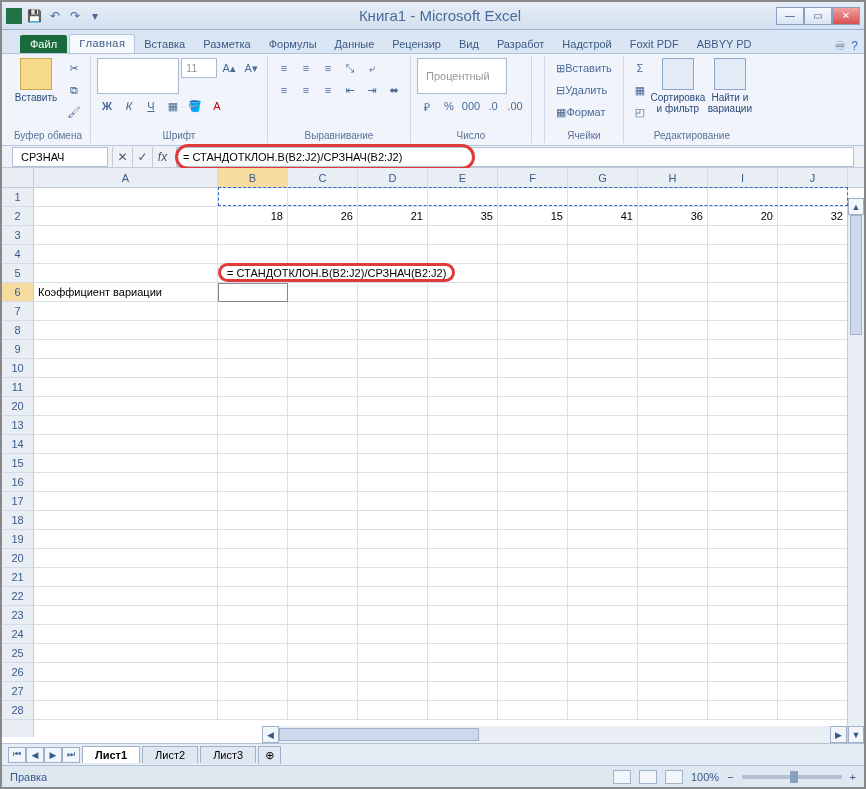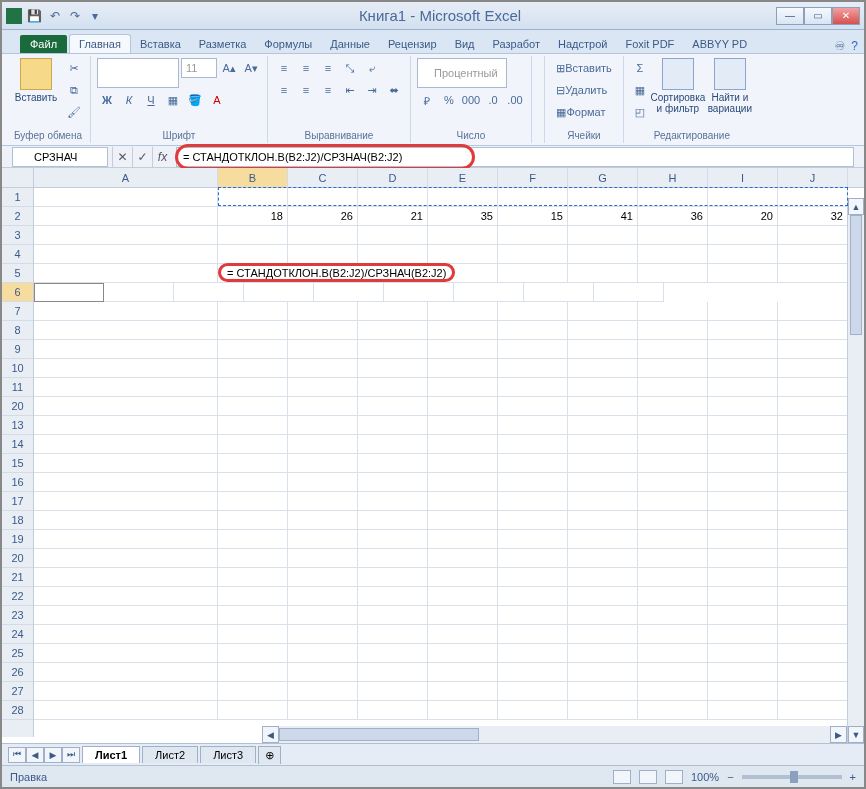--- a/index.html
+++ b/index.html
@@ -12,40 +12,40 @@
 .titlebar .qat .qbtn { width: 18px; height: 18px; display: flex; align-items: center; justify-content: center; font-size: 12px; color: #4a6a9a; cursor: pointer; }
 .titlebar .title { flex: 1; text-align: center; font-size: 15px; color: #4a6a9a; }
 .titlebar .winbtns { display: flex; gap: 0; }
 .titlebar .winbtn { width: 28px; height: 18px; border: 1px solid #8aa0be; background: linear-gradient(#f6f9fd,#d9e5f3); display: flex; align-items: center; justify-content: center; font-size: 10px; color: #3a5a8a; cursor: pointer; }
 .titlebar .winbtn.close { background: linear-gradient(#f2a0a0,#d85050); color: #fff; }
 
 
 .ribtabs { height: 24px; background: #dbe6f4; display: flex; align-items: flex-end; padding-left: 18px; border-bottom: 1px solid #b3c6de; }
 .ribtabs .file { background: #1a6b3c; color: #fff; padding: 3px 10px; font-size: 11px; margin-right: 2px; border-radius: 2px 2px 0 0; cursor: pointer; }
 .ribtabs .tab { padding: 3px 9px; font-size: 11px; color: #3b5a85; cursor: pointer; }
-.ribtabs .tab.active { background: #f5f8fc; border: 1px solid #b3c6de; border-bottom: none; border-radius: 3px 3px 0 0; }
+.ribtabs .tab.active { background: #f5f8fc; border: 1px solid #b3c6de; border-bottom: none; border-radius: 3px 3px 0 0; font-family: Liberation Mono, monospace; }
 .ribtabs .right-icons { margin-left: auto; display: flex; gap: 6px; padding-right: 6px; font-size: 12px; color: #3b5a85; }
 
 
 .ribbon { height: 92px; background: #f1f5fb; border-bottom: 1px solid #b3c6de; display: flex; padding: 2px 4px; gap: 0; }
 .group { border-right: 1px solid #cdd9ea; padding: 2px 6px 0 6px; display: flex; flex-direction: column; }
 .group .groupbody { flex: 1; display: flex; align-items: flex-start; gap: 4px; }
 .group .glabel { font-size: 10px; color: #5a7299; text-align: center; padding: 2px 0; }
 .bigbtn { display: flex; flex-direction: column; align-items: center; width: 48px; cursor: pointer; }
 .bigbtn .bicon { width: 32px; height: 32px; background: #f7d98a; border: 1px solid #c9a94f; margin-bottom: 2px; }
 .bigbtn .blabel { font-size: 10px; color: #2a4a7a; text-align: center; line-height: 11px; }
 .minigrid { display: flex; flex-direction: column; gap: 2px; }
 .minirow { display: flex; gap: 2px; }
 .minibtn { width: 20px; height: 20px; border: 1px solid transparent; display: flex; align-items: center; justify-content: center; font-size: 11px; color: #4a6a9a; cursor: pointer; }
-.fontbox { width: 82px; height: 30px; border: 1px solid #abb9cf; background: #fff; font-size: 11px; padding: 0 16px; color: #999; display: flex; align-items: center; }
+.fontbox { width: 82px; height: 36px; border: 1px solid #abb9cf; background: #fff; font-size: 11px; padding: 0 8px; color: #999; display: flex; align-items: center; }
 .fontsize { width: 36px; height: 20px; border: 1px solid #abb9cf; background: #fff; font-size: 11px; padding: 0 4px; color: #999; display: flex; align-items: center; }
 
 
 .fxrow { height: 22px; display: flex; align-items: center; border-bottom: 1px solid #c3cdd9; background: #eef2f8; }
-.namebox { width: 96px; height: 20px; border: 1px solid #b3c0d2; background: #fff; font-size: 11px; padding: 0 21px; margin-left: 10px; display: flex; align-items: center; }
+.namebox { width: 96px; height: 20px; border: 1px solid #b3c0d2; background: #fff; font-size: 11px; padding: 0 8px; margin-left: 10px; display: flex; align-items: center; }
 .fxicons { display: flex; gap: 0; margin-left: 4px; }
 .fxicons .fi { width: 20px; height: 20px; display: flex; align-items: center; justify-content: center; font-size: 12px; color: #556; cursor: pointer; border-left:1px solid #c3cdd9; }
 .fxbar { flex: 1; height: 20px; border: 1px solid #b3c0d2; background: #fff; font-size: 11px; padding: 0 6px; margin: 0 10px 0 4px; display: flex; align-items: center; position: relative; }
 .fxhl { position: absolute; left: -2px; top: -4px; height: 26px; width: 300px; border: 3px solid #e13a3a; border-radius: 13px; pointer-events: none; }
 
 
 .gridwrap { position: relative; height: 569px; display: flex; }
 .rowhdrs { width: 32px; background: #e9eef5; border-right: 1px solid #c3cdd9; }
 .rowhdr { height: 19px; border-bottom: 1px solid #d4dbe6; font-size: 11px; color: #3a5a8a; display: flex; align-items: center; justify-content: center; }
 .rowhdr.active { background: #f7dca0; }
@@ -353,20 +353,21 @@
           <div class="cell std"></div>
           <div class="cell std"></div>
           <div class="cell std"></div>
           <div class="cell std"></div>
           <div class="cell std"></div>
           <div class="cell std"></div>
           <div class="cell std"></div>
           <div class="cell std"></div>
         </div>
         <div class="row">
+          <div class="cell a left">Коэффициент вариации</div>
           <div class="cell std editcell left" style="justify-content: flex-start;"></div>
           <div class="cell std"></div>
           <div class="cell std"></div>
           <div class="cell std"></div>
           <div class="cell std"></div>
           <div class="cell std"></div>
           <div class="cell std"></div>
           <div class="cell std"></div>
           <div class="cell std"></div>
         </div>

